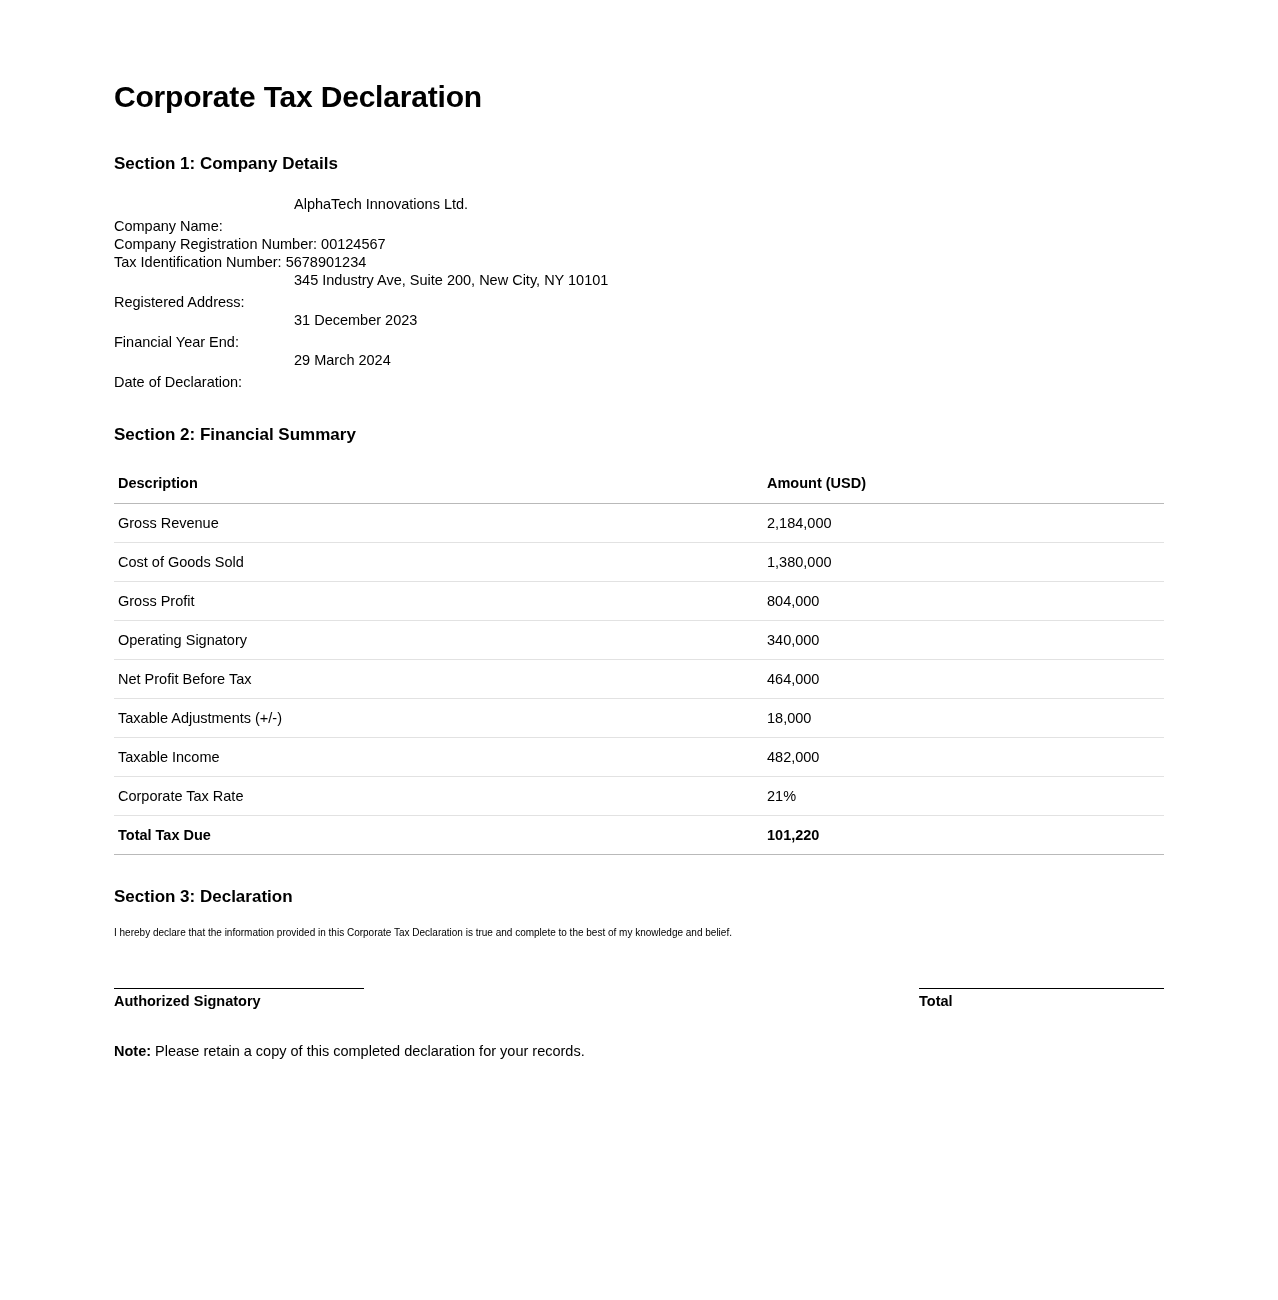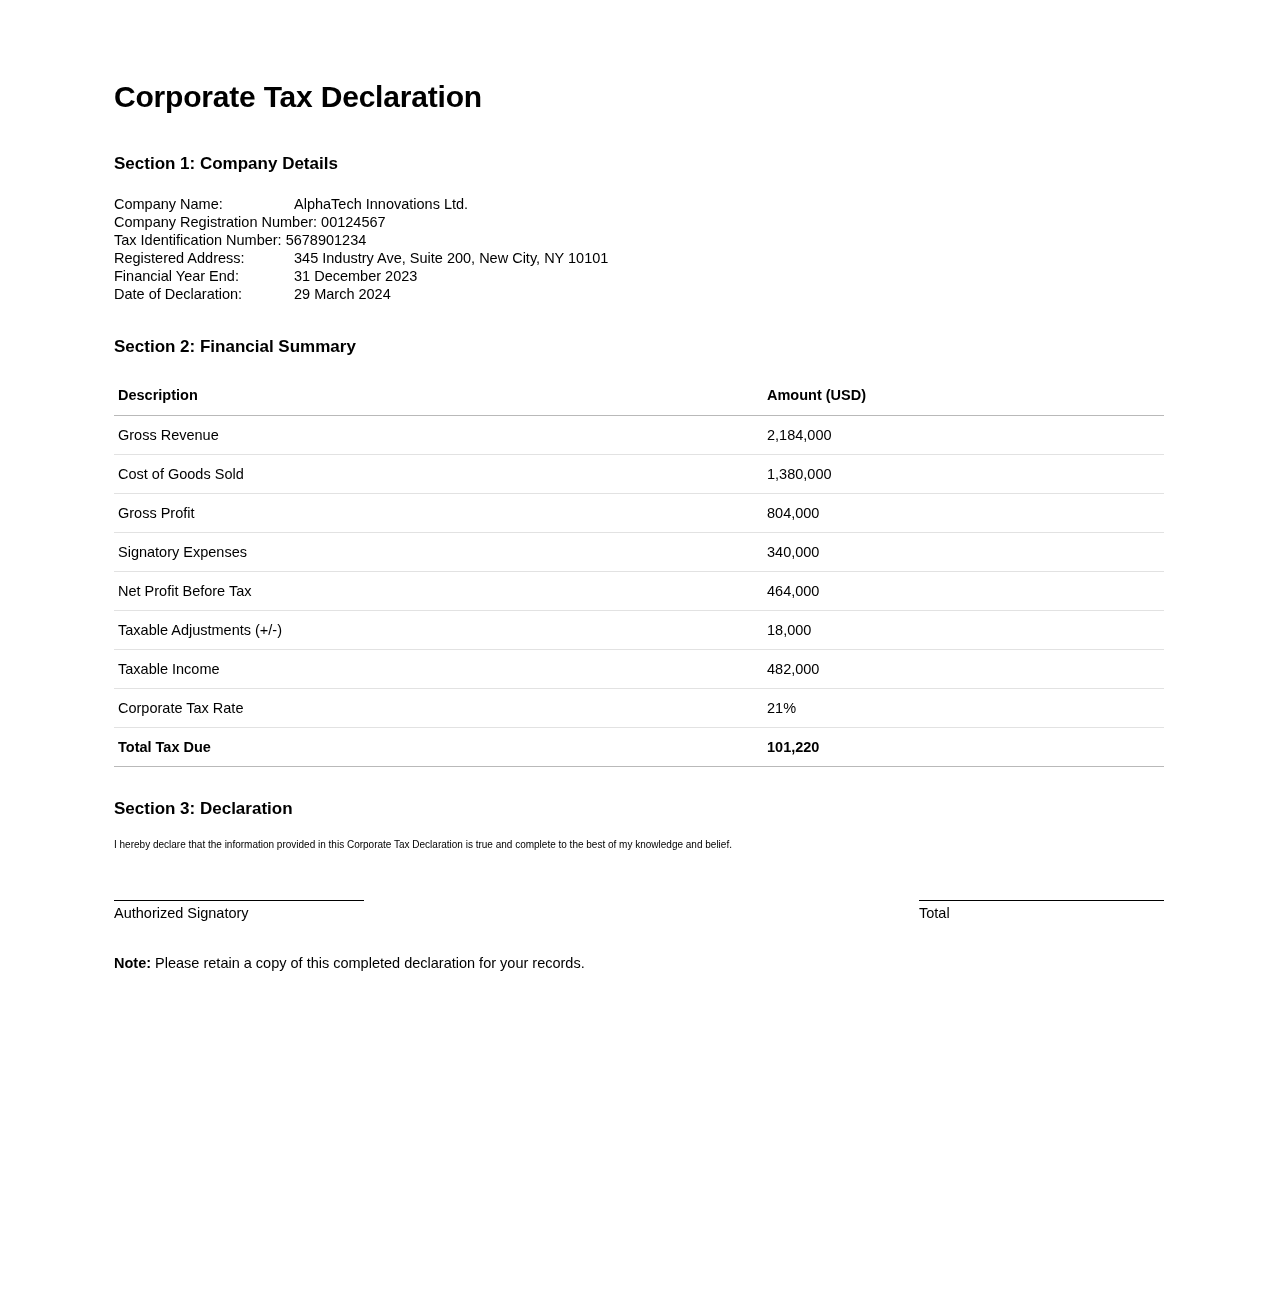--- a/index.html
+++ b/index.html
@@ -43,20 +43,21 @@
   }
   .details .row {
     display: flex;
   }
   .details .label {
     white-space: pre;
   }
   .details .label.fixed {
     width: 180px;
     flex: 0 0 180px;
+    margin-top: 22px;
   }
   .details .value {
     white-space: pre;
   }
 
   table.fin {
     width: 1050px;
     border-collapse: collapse;
     font-size: 14.5px;
   }
@@ -84,20 +85,21 @@
   .decl-text {
     font-size: 10px;
   }
   .sign-area {
     display: flex;
     justify-content: space-between;
     width: 1050px;
   }
   .sign-block {
     width: 250px;
+    font-weight: bold;
   }
   .sign-block.right {
     width: 245px;
   }
   .sign-line {
     border-top: 1px solid #000;
     height: 0;
     margin-bottom: 4px;
   }
   .sign-label {
@@ -166,21 +168,21 @@
       </tr>
       <tr>
         <td>Cost of Goods Sold</td>
         <td>1,380,000</td>
       </tr>
       <tr>
         <td>Gross Profit</td>
         <td>804,000</td>
       </tr>
       <tr>
-        <td>Signatory Expenses</td>
+        <td>Operating Signatory</td>
         <td>340,000</td>
       </tr>
       <tr>
         <td>Net Profit Before Tax</td>
         <td>464,000</td>
       </tr>
       <tr>
         <td>Taxable Adjustments (+/-)</td>
         <td>18,000</td>
       </tr>

